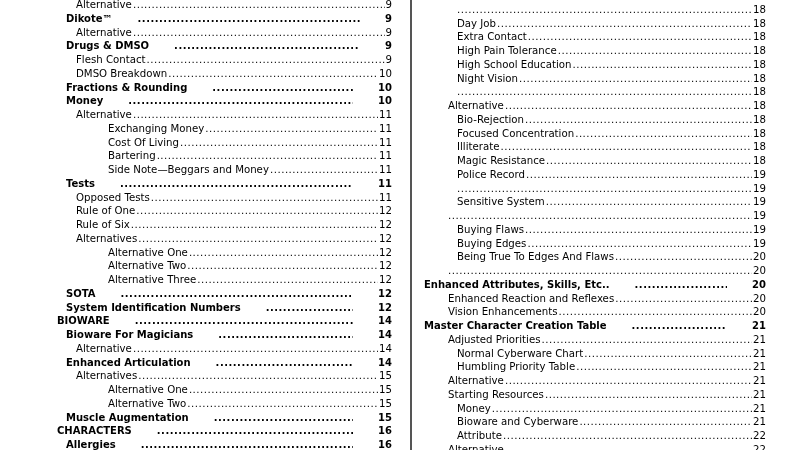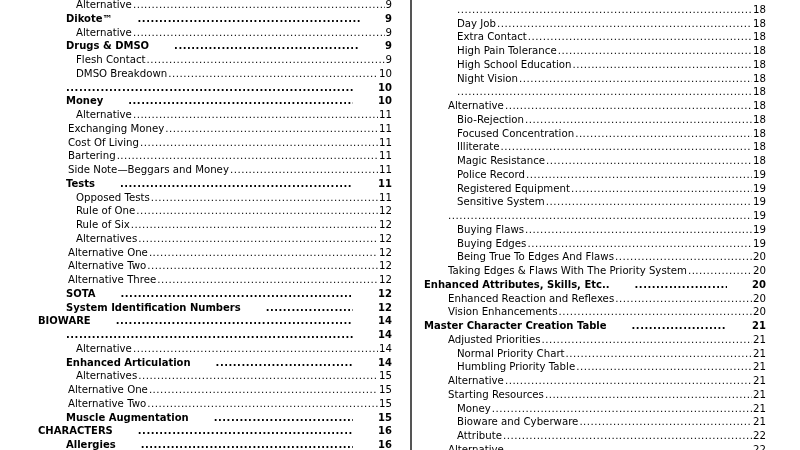--- a/index.html
+++ b/index.html
@@ -9,24 +9,24 @@
   #left { left:0; width:392px; top:-2px; }
   #right { left:420px; width:346px; top:-11px; }
   .divider { position:absolute; left:410px; top:0; width:2px; height:450px; background:#555; }
   .row { position:relative; height:13.75px; line-height:13.75px; font-size:10.2px;
          display:flex; align-items:baseline; white-space:nowrap; overflow:hidden; }
   .row .t { flex:0 0 auto; padding-right:1px; }
   .row .d { flex:1 1 auto; overflow:hidden; letter-spacing:0.5px; }
   .row .d::after { content:"......................................................................................................................................................................................"; }
   .row .p { flex:0 0 auto; text-align:right; padding-left:1px; }
   .b { font-weight:bold; font-size:10px;gap:24px; }
-  #left .l0 { margin-left:38px; }
+  #left .l0 { margin-left:57px; }
   #left .l1 { margin-left:66px; }
   #left .l2 { margin-left:76px; }
-  #left .l3 { margin-left:68px; }
+  #left .l3 { margin-left:108px; }
   #right .l0 { margin-left:4px; }
   #right .l1 { margin-left:28px; }
   #right .l2 { margin-left:37px; }
 </style>
 </head>
 <body>
 
 <div class="col" id="left">
     <div class="row l2">
       <span class="t">Alternative</span>
@@ -52,20 +52,21 @@
       <span class="t">Flesh Contact</span>
       <span class="d"></span>
       <span class="p">9</span>
     </div>
     <div class="row l2">
       <span class="t">DMSO Breakdown</span>
       <span class="d"></span>
       <span class="p">10</span>
     </div>
     <div class="row l1 b">
+      <span class="t">Fractions &amp; Rounding</span>
       <span class="d"></span>
       <span class="p">10</span>
     </div>
     <div class="row l1 b">
       <span class="t">Money</span>
       <span class="d"></span>
       <span class="p">10</span>
     </div>
     <div class="row l2">
       <span class="t">Alternative</span>
@@ -141,20 +142,21 @@
       <span class="t">System Identification Numbers</span>
       <span class="d"></span>
       <span class="p">12</span>
     </div>
     <div class="row l0 b">
       <span class="t">BIOWARE</span>
       <span class="d"></span>
       <span class="p">14</span>
     </div>
     <div class="row l1 b">
+      <span class="t">Bioware For Magicians</span>
       <span class="d"></span>
       <span class="p">14</span>
     </div>
     <div class="row l2">
       <span class="t">Alternative</span>
       <span class="d"></span>
       <span class="p">14</span>
     </div>
     <div class="row l1 b">
       <span class="t">Enhanced Articulation</span>
@@ -256,21 +258,20 @@
       <span class="t">Magic Resistance</span>
       <span class="d"></span>
       <span class="p">18</span>
     </div>
     <div class="row l2">
       <span class="t">Police Record</span>
       <span class="d"></span>
       <span class="p">19</span>
     </div>
     <div class="row l2">
-      <span class="t">Registered Equipment</span>
       <span class="d"></span>
       <span class="p">19</span>
     </div>
     <div class="row l2">
       <span class="t">Sensitive System</span>
       <span class="d"></span>
       <span class="p">19</span>
     </div>
     <div class="row l1">
       <span class="d"></span>
@@ -285,21 +286,20 @@
       <span class="t">Buying Edges</span>
       <span class="d"></span>
       <span class="p">19</span>
     </div>
     <div class="row l2">
       <span class="t">Being True To Edges And Flaws</span>
       <span class="d"></span>
       <span class="p">20</span>
     </div>
     <div class="row l1">
-      <span class="t">Taking Edges &amp; Flaws With The Priority System</span>
       <span class="d"></span>
       <span class="p">20</span>
     </div>
     <div class="row l0 b">
       <span class="t">Enhanced Attributes, Skills, Etc..</span>
       <span class="d"></span>
       <span class="p">20</span>
     </div>
     <div class="row l1">
       <span class="t">Enhanced Reaction and Reflexes</span>
@@ -315,21 +315,21 @@
       <span class="t">Master Character Creation Table</span>
       <span class="d"></span>
       <span class="p">21</span>
     </div>
     <div class="row l1">
       <span class="t">Adjusted Priorities</span>
       <span class="d"></span>
       <span class="p">21</span>
     </div>
     <div class="row l2">
-      <span class="t">Normal Priority Chart</span>
+      <span class="t">Normal Cyberware Chart</span>
       <span class="d"></span>
       <span class="p">21</span>
     </div>
     <div class="row l2">
       <span class="t">Humbling Priority Table</span>
       <span class="d"></span>
       <span class="p">21</span>
     </div>
     <div class="row l1">
       <span class="t">Alternative</span>

